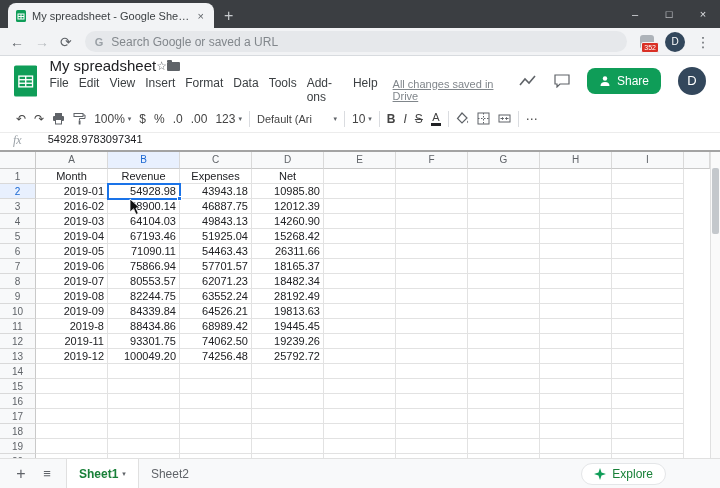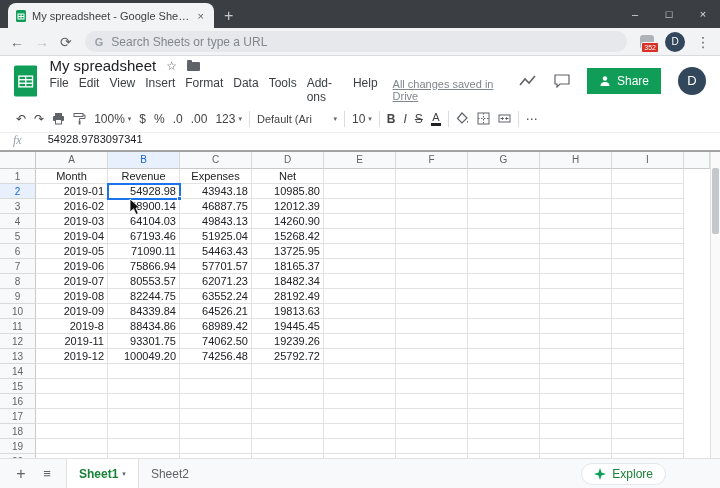--- a/index.html
+++ b/index.html
@@ -23,32 +23,32 @@
   .g-ic{font-size:11px;font-weight:bold;color:#9aa0a6}
   .omni-ph{font-size:12px;color:#82878c}
   .ext{position:relative;width:14px;height:14px;background:#aeb3b9;border-radius:3px}
   .ext-badge{position:absolute;bottom:-4px;right:-5px;background:#d93025;color:#fff;font-size:7px;line-height:9px;padding:0 2px;border-radius:2px;border:1px solid #f2f3f5}
   .avatar-sm{width:20px;height:20px;border-radius:50%;background:#33475c;color:#fff;font-size:10px;display:flex;align-items:center;justify-content:center}
   .kebab{color:#5f6368;font-size:14px}
 
   
   .appheader{height:49px;background:#fff;display:flex;align-items:center;padding:0 14px}
   .head-main{margin-left:12px;display:flex;flex-direction:column;justify-content:center;gap:2px}
-  .title-row{display:flex;align-items:center;gap:10px}
+  .title-row{display:flex;align-items:center;}
   .doc-title{font-size:15px;color:#202124}
   .star{color:#5f6368;font-size:12px}
   .folder{width:13px;height:9px;background:#5f6368;border-radius:1px;position:relative;margin-top:2px}
   .folder::before{content:"";position:absolute;top:-2px;left:0;width:5px;height:2px;background:#5f6368;border-radius:1px 1px 0 0}
   .menu-row{display:flex;align-items:center;font-size:12px;color:#3c4043}
   .menus{display:flex}
   .menu-item{padding:0 5px}
   .menu-item:first-child{padding-left:0}
   .save-status{margin-left:10px;font-size:11px;color:#80868b;text-decoration:underline}
   .head-right{margin-left:auto;display:flex;align-items:center;gap:17px}
-  .share-btn{height:26px;background:#0f9d58;border-radius:0;color:#fff;font-size:12px;display:flex;align-items:center;gap:6px;padding:0 12px}
+  .share-btn{height:26px;background:#0f9d58;border-radius:8px;color:#fff;font-size:12px;display:flex;align-items:center;gap:6px;padding:0 12px}
   .avatar-lg{width:28px;height:28px;border-radius:50%;background:#33475c;color:#fff;font-size:13px;display:flex;align-items:center;justify-content:center}
 
   
   .toolbar{height:28px;display:flex;align-items:center;padding:0 12px;background:#fff;border-bottom:1px solid #ececec}
   .tbi{color:#444;font-size:12px;padding:1px 4px;display:flex;align-items:center;gap:3px;white-space:nowrap}
   .tbi svg{display:block}
   .sep{width:1px;height:16px;background:#dadce0;margin:0 3px}
   .caret{font-size:7px;color:#5f6368}
   .font-dd{width:88px;justify-content:space-between;font-size:11px}
   .b{font-weight:bold}.i{font-style:italic}.s{text-decoration:line-through}
@@ -115,21 +115,21 @@
       <span class="wc">×</span>
     </div>
   </div>
 
   <div class="navbar">
     <span class="nav-ic">←</span>
     <span class="nav-ic disabled">→</span>
     <span class="nav-ic">⟳</span>
     <div class="omnibox">
       <span class="g-ic">G</span>
-      <span class="omni-ph">Search Sheets or type a URL</span>
+      <span class="omni-ph">Search Google or saved a URL</span>
     </div>
     <span class="ext">
       <span class="ext-badge">352</span>
     </span>
     <span class="avatar-sm">D</span>
     <span class="kebab">⋮</span>
   </div>
 
   <div class="appheader">
     <svg width="24" height="32" viewBox="0 0 24 32">
@@ -327,21 +327,21 @@
           <div class="cell right"></div>
           <div class="cell right"></div>
           <div class="cell right"></div>
           <div class="cell right"></div>
         </div>
         <div class="g-row">
           <div class="row-h">6</div>
           <div class="cell right">2019-05</div>
           <div class="cell right">71090.11</div>
           <div class="cell right">54463.43</div>
-          <div class="cell right">13725.95</div>
+          <div class="cell right">26311.66</div>
           <div class="cell right"></div>
           <div class="cell right"></div>
           <div class="cell right"></div>
           <div class="cell right"></div>
           <div class="cell right"></div>
         </div>
         <div class="g-row">
           <div class="row-h">7</div>
           <div class="cell right">2019-06</div>
           <div class="cell right">75866.94</div>

